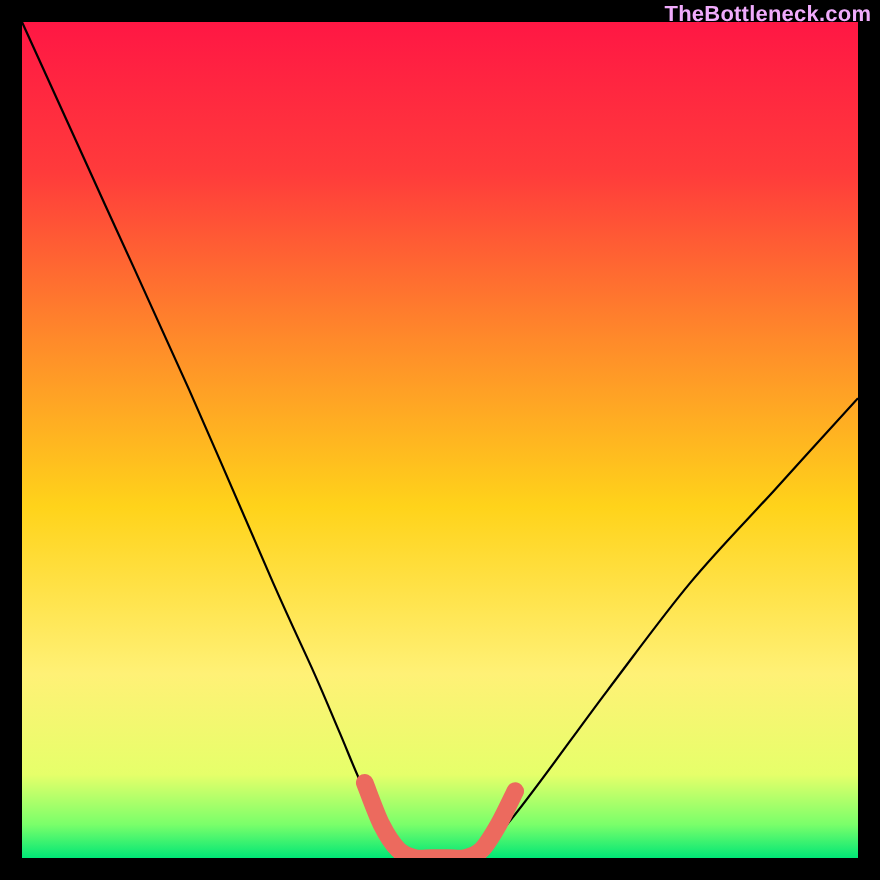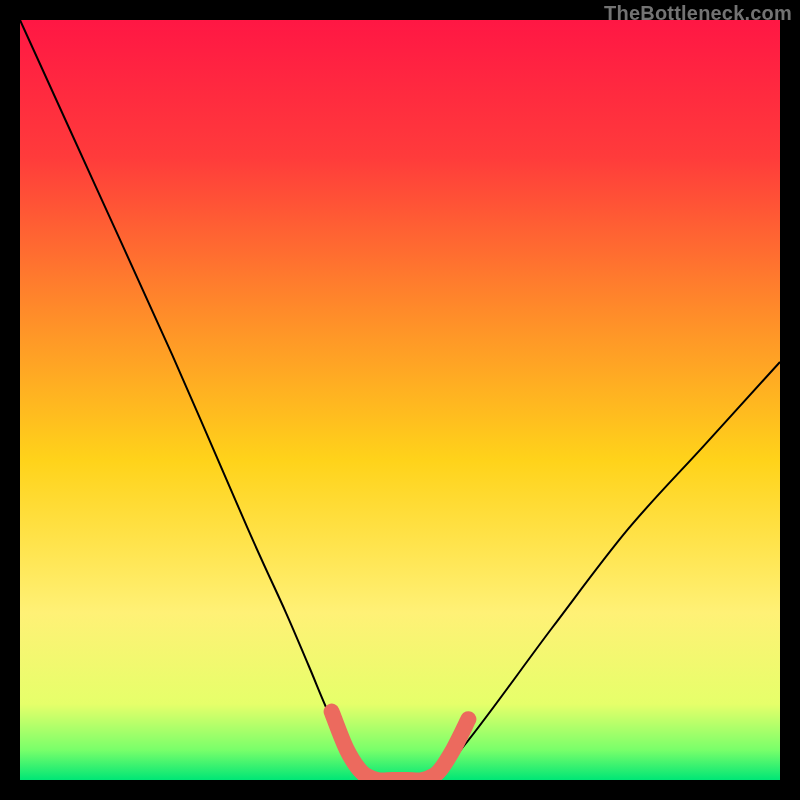--- a/index.html
+++ b/index.html
@@ -16,21 +16,21 @@
     top: 0;
     left: 0;
     width: 800px;
     height: 800px;
     background: #000;
   }
   .watermark {
     position: absolute;
     top: 2px;
     right: 8px;
-    color: #737373;
+    color: #f0abfc;
     font-size: 20px;
     font-weight: 600;
     letter-spacing: 0.2px;
     z-index: 50;
     user-select: none;
   }
   svg {
     position: absolute;
     top: 0;
     left: 0;

